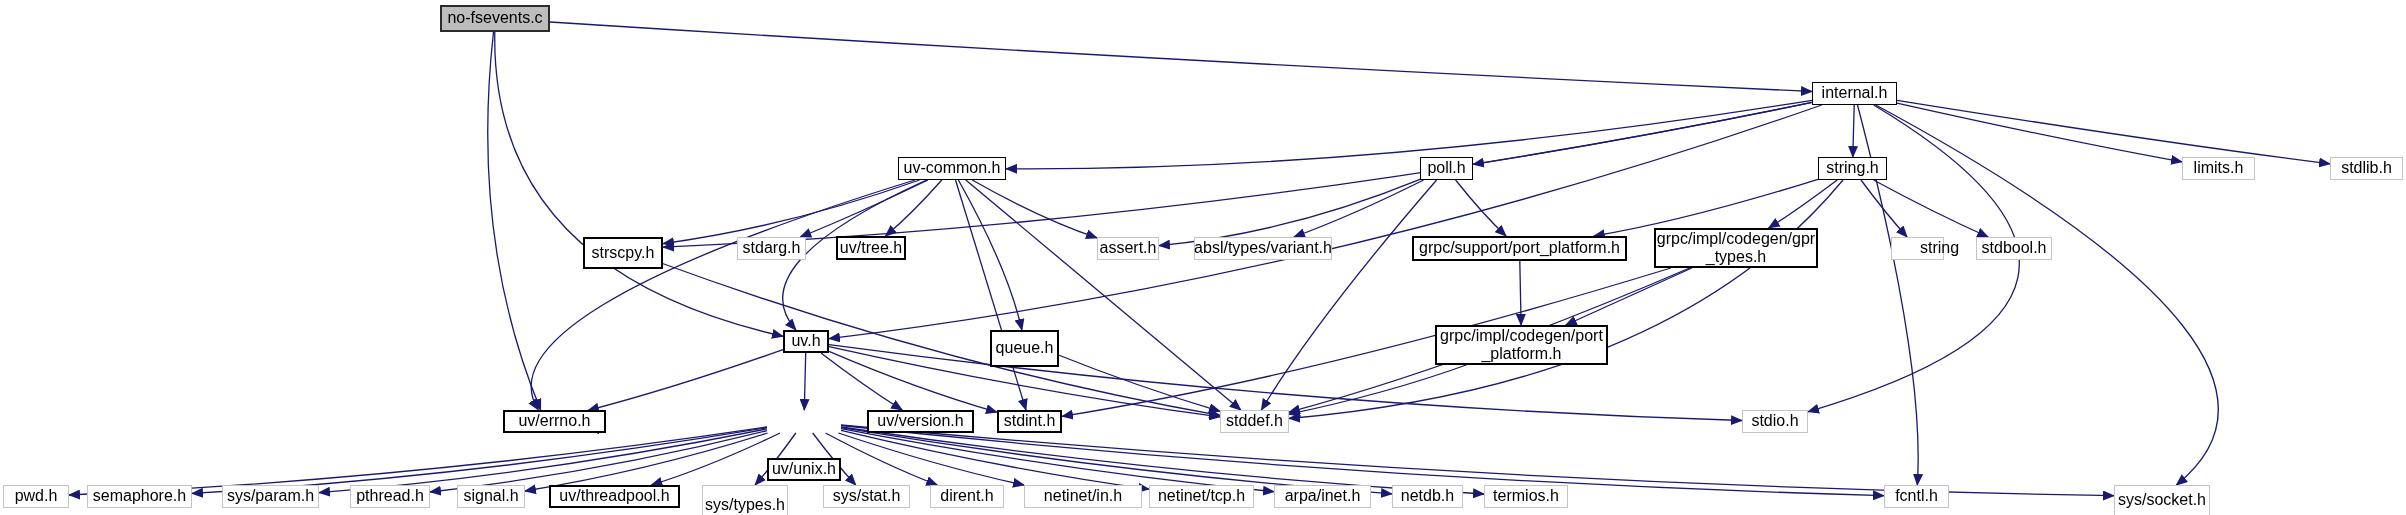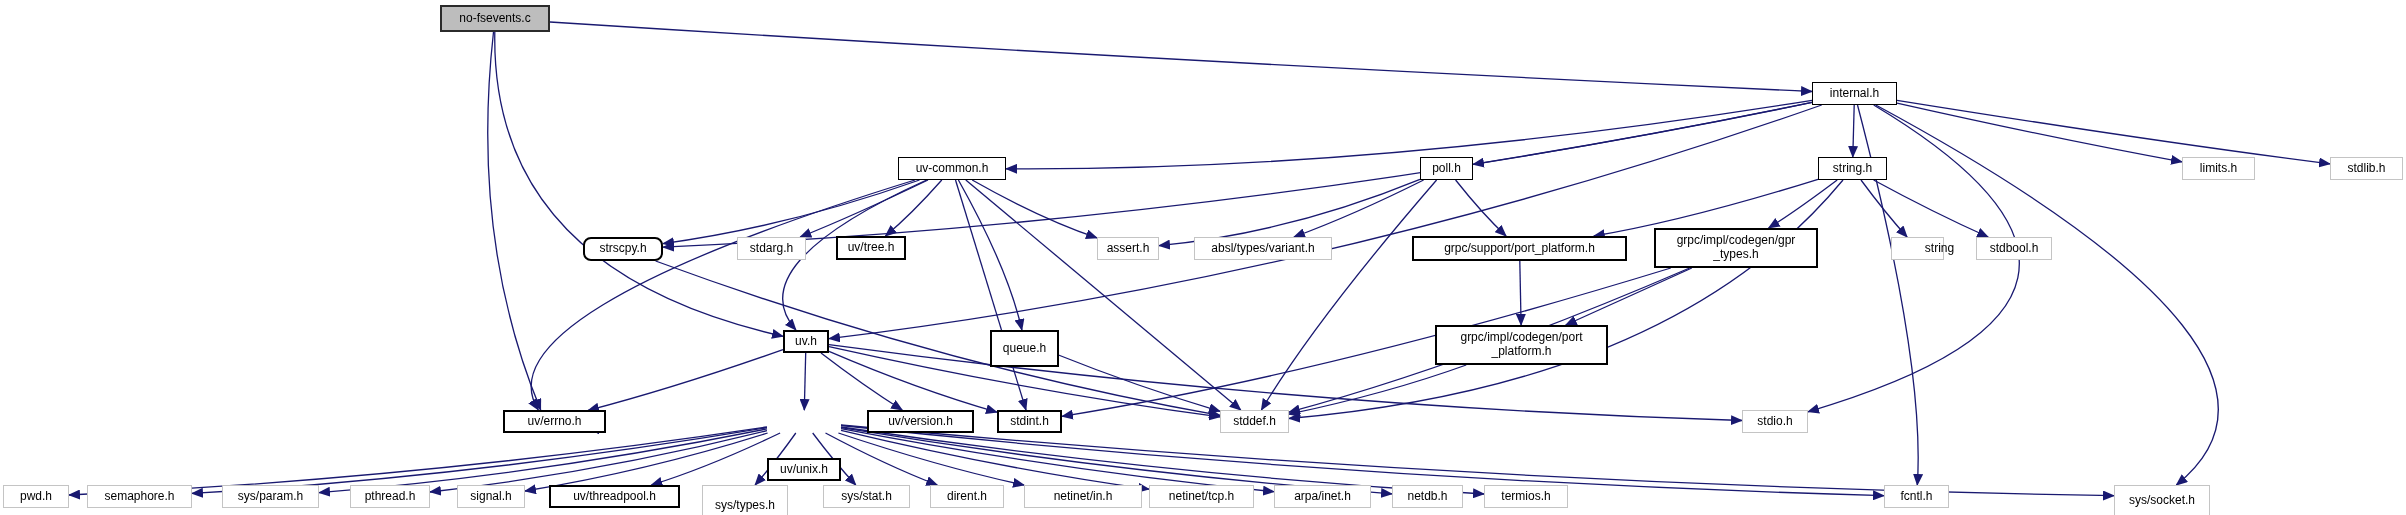--- a/index.html
+++ b/index.html
@@ -1,20 +1,20 @@
 <!DOCTYPE html>
 <html><head>
 <meta charset="utf-8">
 <style>
   html,body{margin:0;padding:0;background:#ffffff;}
   #stage{position:relative;width:2406px;height:515px;background:#ffffff;overflow:hidden;
          font-family:"Liberation Sans","DejaVu Sans",sans-serif;}
   #edges{position:absolute;left:0;top:0;width:2406px;height:515px;}
   .node{position:absolute;box-sizing:border-box;display:flex;align-items:center;justify-content:center;
-        text-align:center;font-size:12px;line-height:1.15;color:#000;background:#ffffff;
+        text-align:center;font-size:16px;line-height:1.15;color:#000;background:#ffffff;
         white-space:pre-line;cursor:default;}
   .node.doc{border:1px solid #000000;}
   .node.bold{border:2px solid #000000;}
   .node.ext{border:1px solid #c4c4c4;}
   .node.src{border:2px solid #2b2b2b;background:#bdbdbd;}
 </style>
 </head>
 <body>
 
 <div id="stage">
@@ -87,21 +87,21 @@
       <path fill="none" stroke="#191970" stroke-width="1.3" d="M 841.0 425.0 Q 1483 485 2114.0 495.7" marker-end="url(#arr)"></path>
     </svg>
 
 <div class="node src" style="left: 440px; top: 5px; width: 110px; height: 27px;">no-fsevents.c</div>
     <div class="node doc" style="left: 1812px; top: 82px; width: 85px; height: 23px;">internal.h</div>
     <div class="node doc" style="left: 898px; top: 157px; width: 108px; height: 23px;">uv-common.h</div>
     <div class="node doc" style="left: 1420px; top: 157px; width: 53px; height: 23px;">poll.h</div>
     <div class="node doc" style="left: 1818px; top: 157px; width: 69px; height: 23px;">string.h</div>
     <div class="node ext" style="left: 2182px; top: 157px; width: 73px; height: 23px;">limits.h</div>
     <div class="node ext" style="left: 2330px; top: 157px; width: 73px; height: 23px;">stdlib.h</div>
-    <div class="node bold" style="left: 583px; top: 237px; width: 80px; height: 24px; border-radius: 8px;">strscpy.h</div>
+    <div class="node bold" style="left: 583px; top: 237px; width: 80px; height: 32px;">strscpy.h</div>
     <div class="node ext" style="left: 737px; top: 237px; width: 69px; height: 23px;">stdarg.h</div>
     <div class="node bold" style="left: 836px; top: 236px; width: 70px; height: 24px;">uv/tree.h</div>
     <div class="node ext" style="left: 1097px; top: 237px; width: 62px; height: 23px;">assert.h</div>
     <div class="node ext" style="left: 1194px; top: 237px; width: 138px; height: 23px;">absl/types/variant.h</div>
     <div class="node bold" style="left: 1412px; top: 236px; width: 215px; height: 25px;">grpc/support/port_platform.h</div>
     <div class="node bold" style="left: 1654px; top: 228px; width: 164px; height: 40px;">grpc/impl/codegen/gpr
 _types.h</div>
     <div class="node ext" style="left: 1891px; top: 237px; width: 53px; height: 23px; padding-left: 44px;">string</div>
     <div class="node ext" style="left: 1976px; top: 237px; width: 76px; height: 23px;">stdbool.h</div>
     <div class="node bold" style="left: 783px; top: 330px; width: 46px; height: 23px;">uv.h</div>

